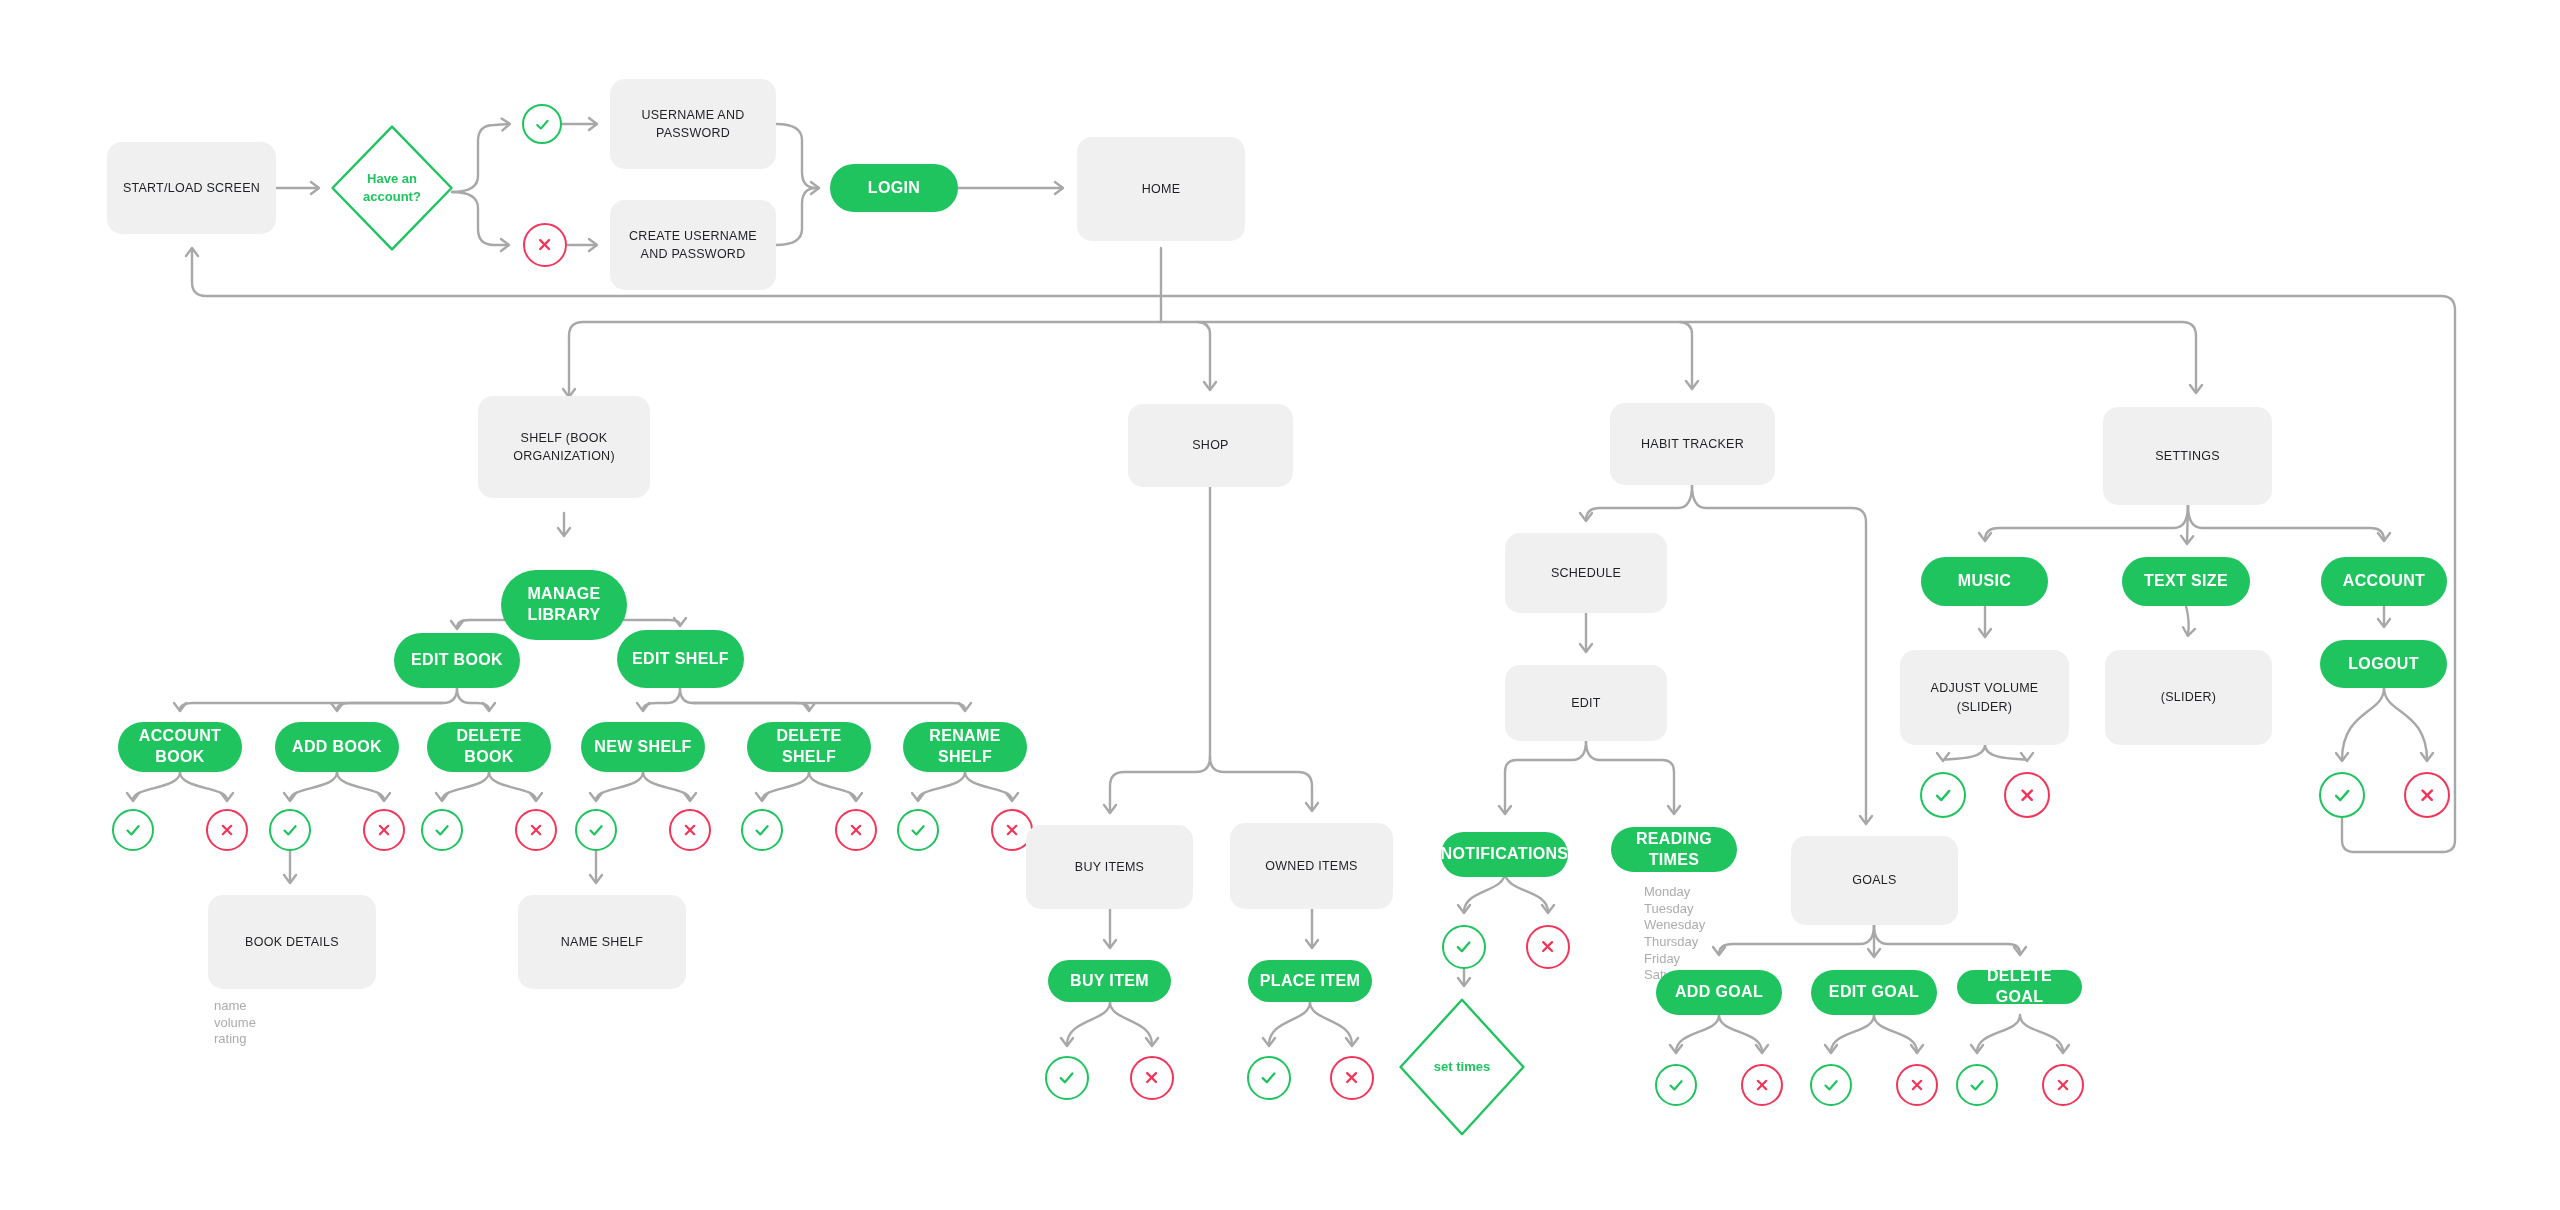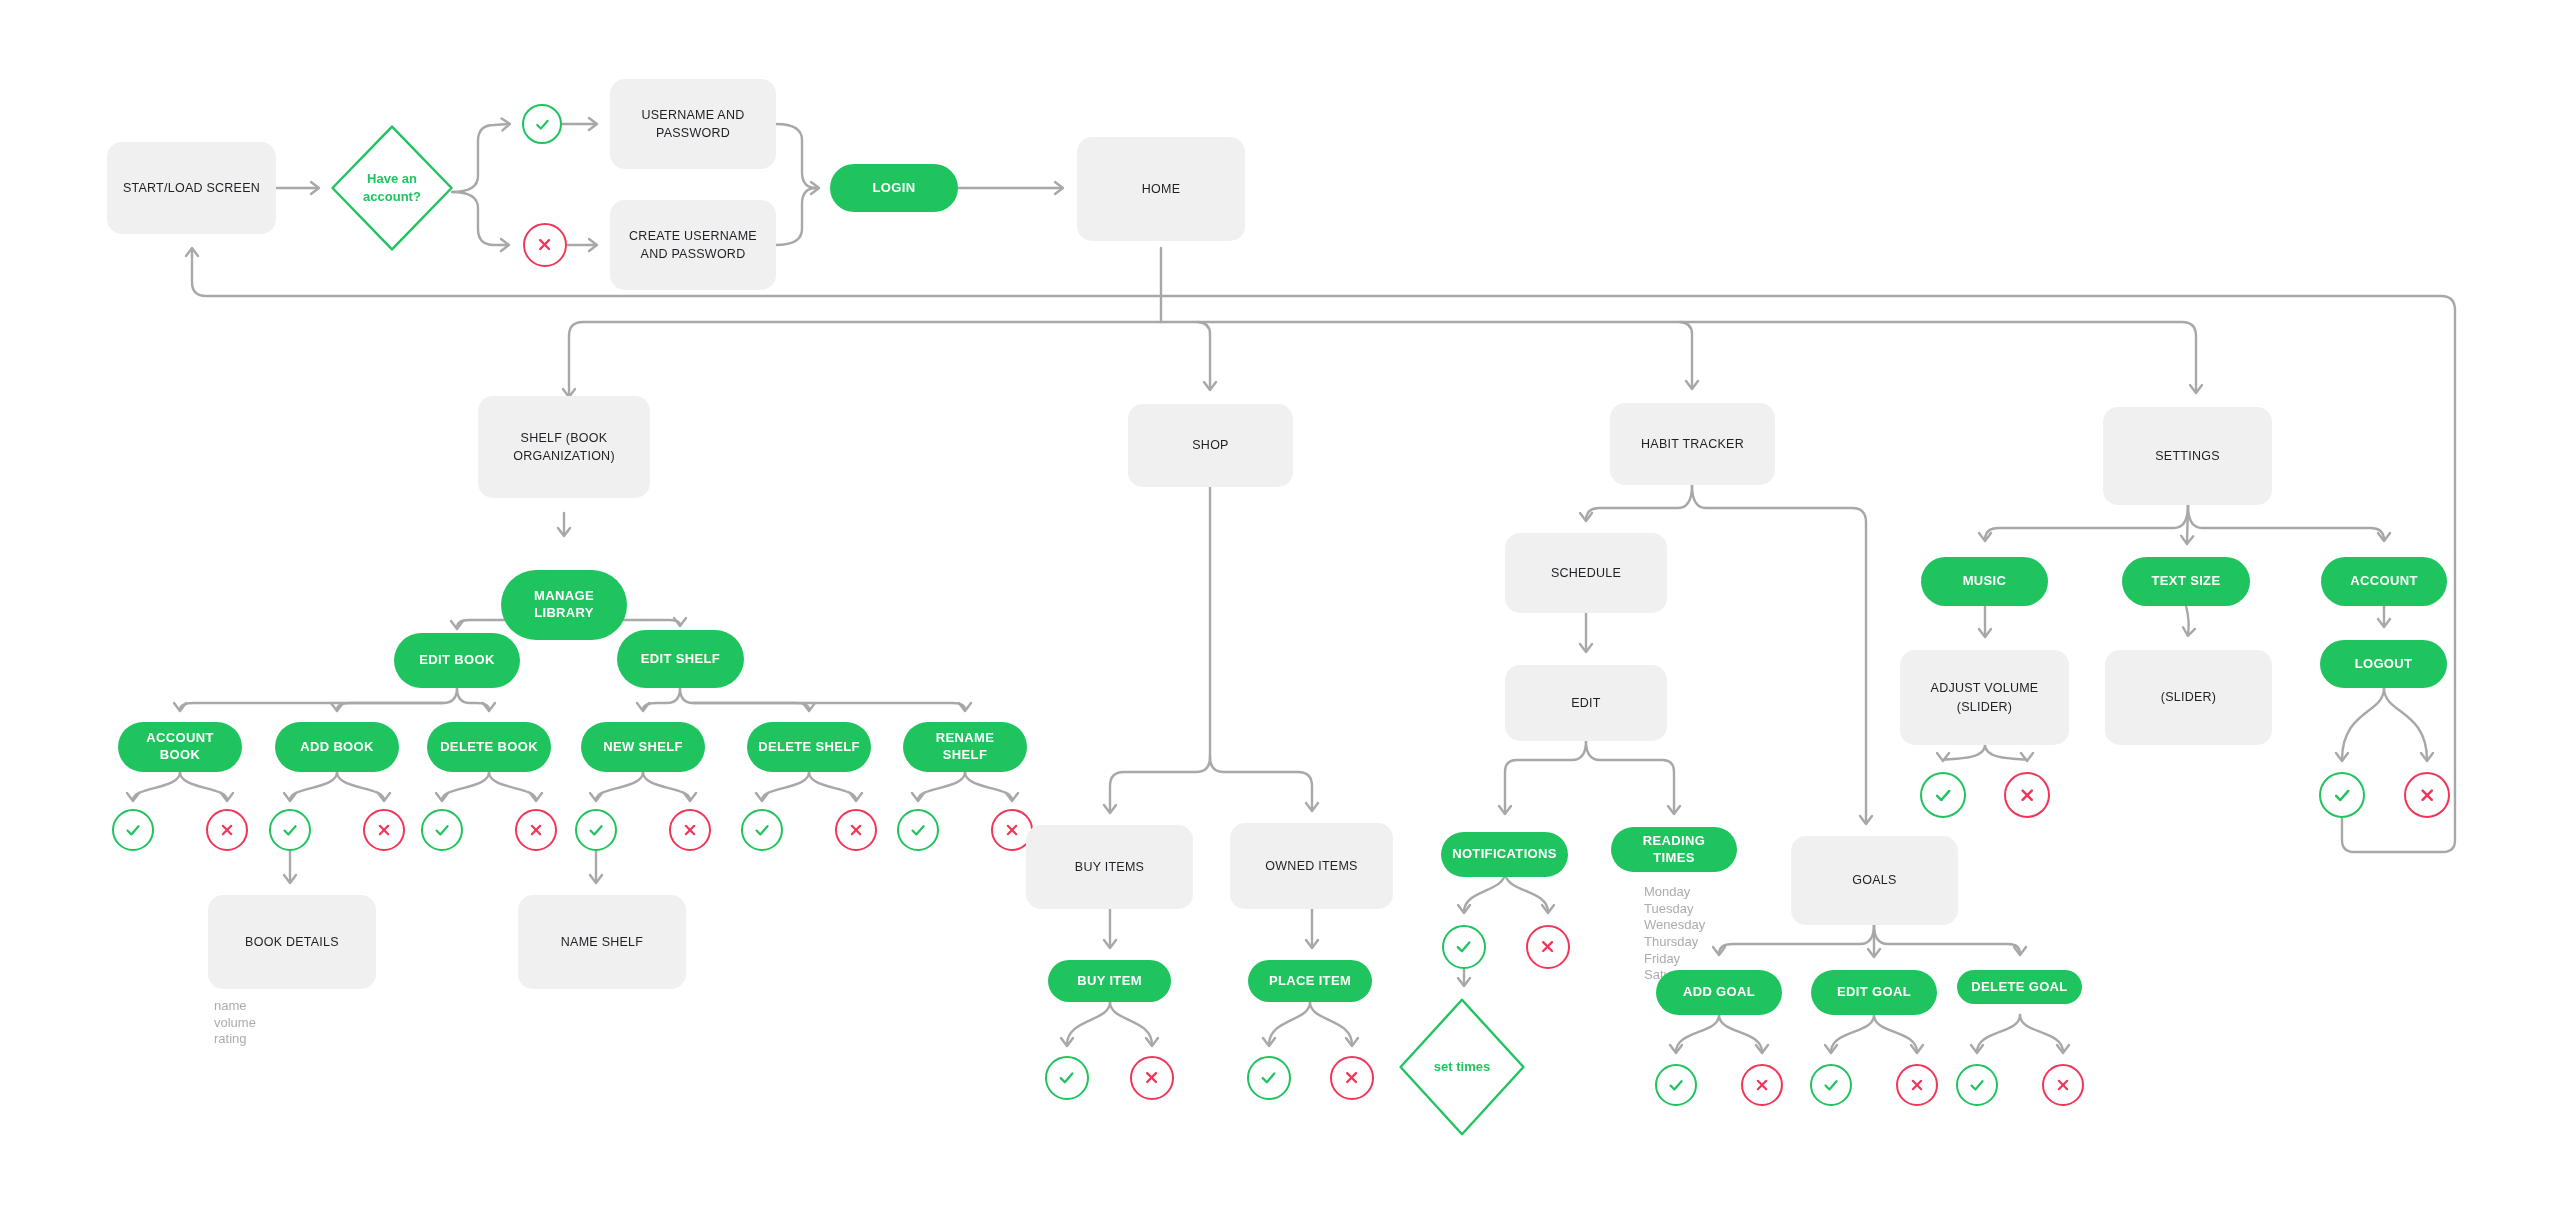--- a/index.html
+++ b/index.html
@@ -5,21 +5,21 @@
   html,body{margin:0;padding:0;background:#ffffff;}
   .canvas{position:relative;width:2560px;height:1210px;background:#ffffff;overflow:hidden;
           font-family:"Liberation Sans",sans-serif;}
   #edges{position:absolute;left:0;top:0;width:2560px;height:1210px;}
   #edges path{stroke:var(--line);stroke-width:2.4;fill:none;stroke-linecap:round;stroke-linejoin:round;}
   #edges path.a{marker-end:url(#arr);}
   .node{position:absolute;box-sizing:border-box;display:flex;align-items:center;justify-content:center;
         text-align:center;}
   .box{background:var(--boxfill);border-radius:15px;color:#1f2023;font-size:12.5px;font-weight:500;
        letter-spacing:.25px;line-height:1.45;padding:6px 14px;}
-  .pill{background:var(--green);border-radius:999px;color:#ffffff;font-size:13px;font-weight:600;
+  .pill{background:var(--green);border-radius:999px;color:#ffffff;font-size:16px;font-weight:600;
         letter-spacing:.35px;line-height:1.3;padding:4px 10px;}
   .check,.cross{border-radius:50%;background:#ffffff;}
   .check{border:2.4px solid var(--green);}
   .cross{border:2.4px solid var(--red);}
   .check svg,.cross svg{width:58%;height:58%;fill:none;stroke-linecap:round;stroke-linejoin:round;stroke-width:2;}
   .check svg{stroke:var(--green);}
   .cross svg{stroke:var(--red);}
   .diamond{background:transparent;}
   .dshape{position:absolute;left:0;top:0;width:100%;height:100%;}
   .dshape path{fill:#ffffff;stroke:var(--green);stroke-width:2.4;stroke-linejoin:round;vector-effect:non-scaling-stroke;}

